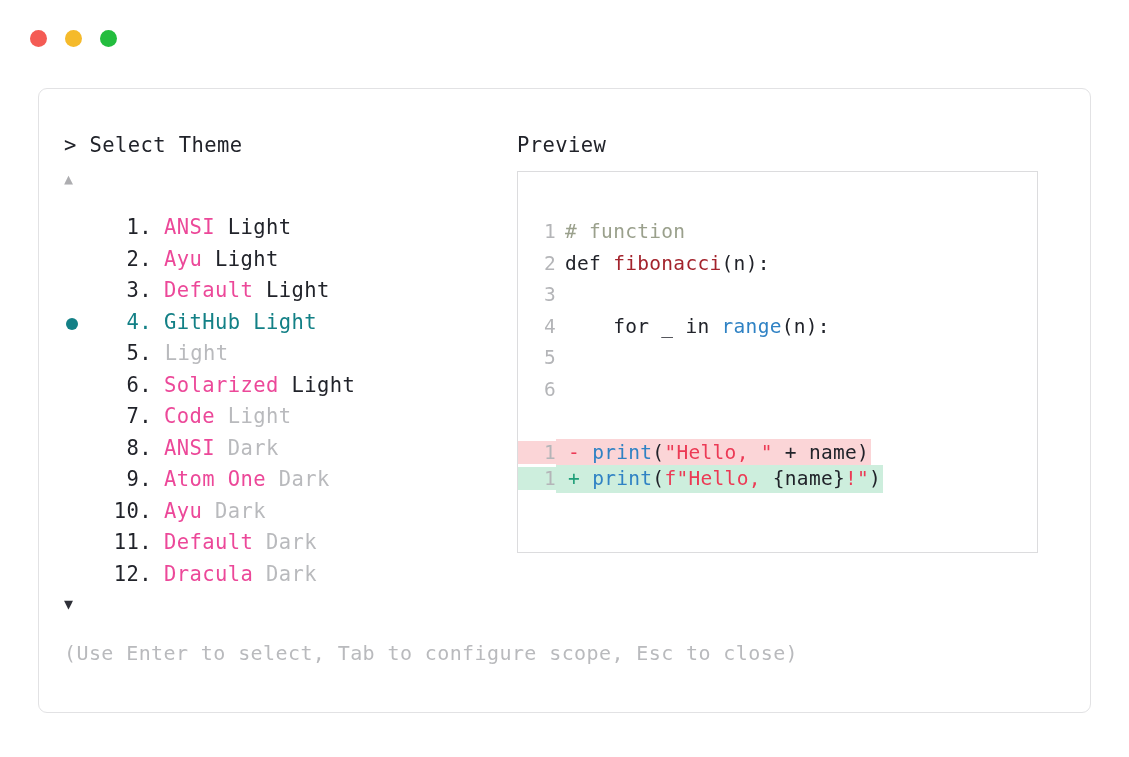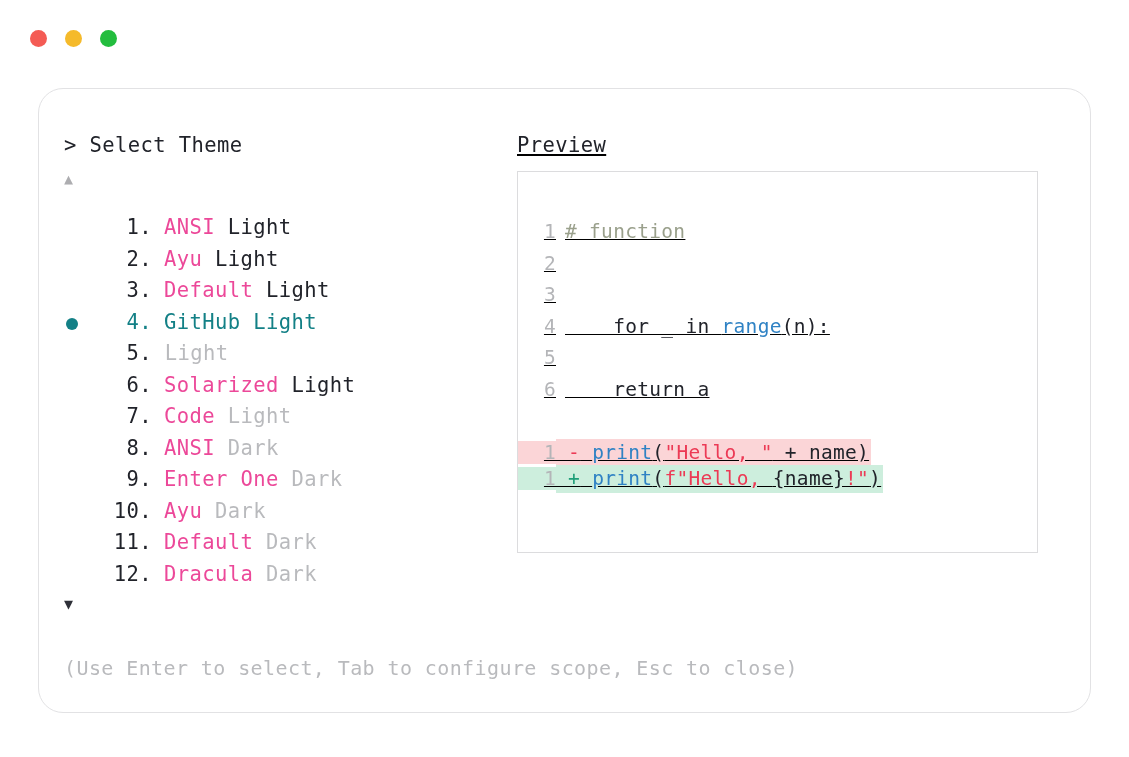--- a/index.html
+++ b/index.html
@@ -31,37 +31,37 @@
   .dot.red    { background: #f45b54; }
   .dot.yellow { background: #f5ba2b; }
   .dot.green  { background: #23bd3e; }
 
   
   .card {
     position: absolute;
     left: 38px; top: 88px;
     width: 1053px; height: 625px;
     border: 1.5px solid #e2e2e4;
-    border-radius: 25px;
+    border-radius: 9px;
     background: #ffffff;
   }
 
   .card-inner {
     position: relative;
     width: 100%; height: 100%;
     padding: 42px 0 0 0;
   }
 
   
   .columns {
     display: flex;
     align-items: flex-start;
   }
   .col-left  { width: 478px; padding-left: 25px; flex: none; }
-  .col-right { flex: 1; padding-left: 0px; text-decoration: underline; }
+  .col-right { flex: 1; padding-left: 0px; }
 
   
   .panel-title {
     font-size: 20.5px;
     line-height: 28px;
     color: #21232a;
     letter-spacing: 0.4px;
     white-space: pre;
   }
   .panel-title.preview { color: #21232a; }
@@ -168,21 +168,21 @@
   .diff-line.added   .diff-wrap { background: #cdeedd; }
   .diff-line .gutter.removed-g { background: #fbd5d7; }
   .diff-line .gutter.added-g   { background: #cdeedd; }
   .sign-minus { color: #ec3a55; }
   .sign-plus  { color: #1d9e78; }
 
   
   .hint {
     position: absolute;
     left: 25px;
-    bottom: 32px;
+    bottom: 47px;
     font-size: 20px;
     letter-spacing: 0.4px;
     color: #b9babd;
     white-space: pre;
   }
 </style>
 </head>
 <body>
 
 <div class="window">
@@ -205,40 +205,40 @@
 
           <ul class="theme-list" id="theme-list">
               <li class="theme-row"><span class="bullet-cell"></span><span class="idx-cell">1.</span><span class="name-cell">ANSI</span><span class="variant"> Light</span></li>
               <li class="theme-row"><span class="bullet-cell"></span><span class="idx-cell">2.</span><span class="name-cell">Ayu</span><span class="variant"> Light</span></li>
               <li class="theme-row"><span class="bullet-cell"></span><span class="idx-cell">3.</span><span class="name-cell">Default</span><span class="variant"> Light</span></li>
               <li class="theme-row selected"><span class="bullet-cell"><span class="bullet"></span></span><span class="idx-cell">4.</span><span class="name-cell">GitHub</span><span class="variant"> Light</span></li>
               <li class="theme-row"><span class="bullet-cell"></span><span class="idx-cell">5.</span><span class="variant dim"> Light</span></li>
               <li class="theme-row"><span class="bullet-cell"></span><span class="idx-cell">6.</span><span class="name-cell">Solarized</span><span class="variant"> Light</span></li>
               <li class="theme-row"><span class="bullet-cell"></span><span class="idx-cell">7.</span><span class="name-cell">Code</span><span class="variant dim"> Light</span></li>
               <li class="theme-row"><span class="bullet-cell"></span><span class="idx-cell">8.</span><span class="name-cell">ANSI</span><span class="variant dim"> Dark</span></li>
-              <li class="theme-row"><span class="bullet-cell"></span><span class="idx-cell">9.</span><span class="name-cell">Enter One</span><span class="variant dim"> Dark</span></li>
+              <li class="theme-row"><span class="bullet-cell"></span><span class="idx-cell">9.</span><span class="name-cell">Atom One</span><span class="variant dim"> Dark</span></li>
               <li class="theme-row"><span class="bullet-cell"></span><span class="idx-cell">10.</span><span class="name-cell">Ayu</span><span class="variant dim"> Dark</span></li>
               <li class="theme-row"><span class="bullet-cell"></span><span class="idx-cell">11.</span><span class="name-cell">Default</span><span class="variant dim"> Dark</span></li>
               <li class="theme-row"><span class="bullet-cell"></span><span class="idx-cell">12.</span><span class="name-cell">Dracula</span><span class="variant dim"> Dark</span></li>
             </ul>
 
           <div class="scroll-arrow down">▼</div>
         </div>
 
         <div class="col-right">
           <div class="panel-title preview">Preview</div>
 
           <div class="preview-box">
             <div id="code-lines">
                 <div class="code-line"><span class="gutter">1</span><span class="codetext"><span class="tok-comment"># function</span></span></div>
-                <div class="code-line"><span class="gutter">2</span></div>
+                <div class="code-line"><span class="gutter">2</span><span class="codetext"><span class="tok-kw">def </span><span class="tok-fn">fibonacci</span><span class="tok-plain">(n):</span></span></div>
                 <div class="code-line"><span class="gutter">3</span></div>
                 <div class="code-line"><span class="gutter">4</span><span class="codetext"><span class="tok-plain">    for _ in </span><span class="tok-builtin">range</span><span class="tok-plain">(n):</span></span></div>
                 <div class="code-line"><span class="gutter">5</span></div>
-                <div class="code-line"><span class="gutter">6</span><span class="codetext"><span class="tok-plain">    return a</span></span></div>
+                <div class="code-line"><span class="gutter">6</span></div>
               </div>
             <div class="code-spacer"></div>
             <div id="diff-lines">
                 <div class="diff-line removed"><span class="gutter removed-g">1</span><span class="diff-wrap" style="background: rgb(251, 213, 215);"><span class="sign-minus"> -</span><span class="tok-plain"> </span><span class="tok-builtin">print</span><span class="tok-plain">(</span><span class="tok-str">"Hello, "</span><span class="tok-plain"> + name)</span></span></div>
                 <div class="diff-line added"><span class="gutter added-g">1</span><span class="diff-wrap" style="background: rgb(205, 238, 221);"><span class="sign-plus"> +</span><span class="tok-plain"> </span><span class="tok-builtin">print</span><span class="tok-plain">(</span><span class="tok-str">f"Hello, </span><span class="tok-plain">{name}</span><span class="tok-str">!"</span><span class="tok-plain">)</span></span></div>
               </div>
           </div>
         </div>
 
       </div>

